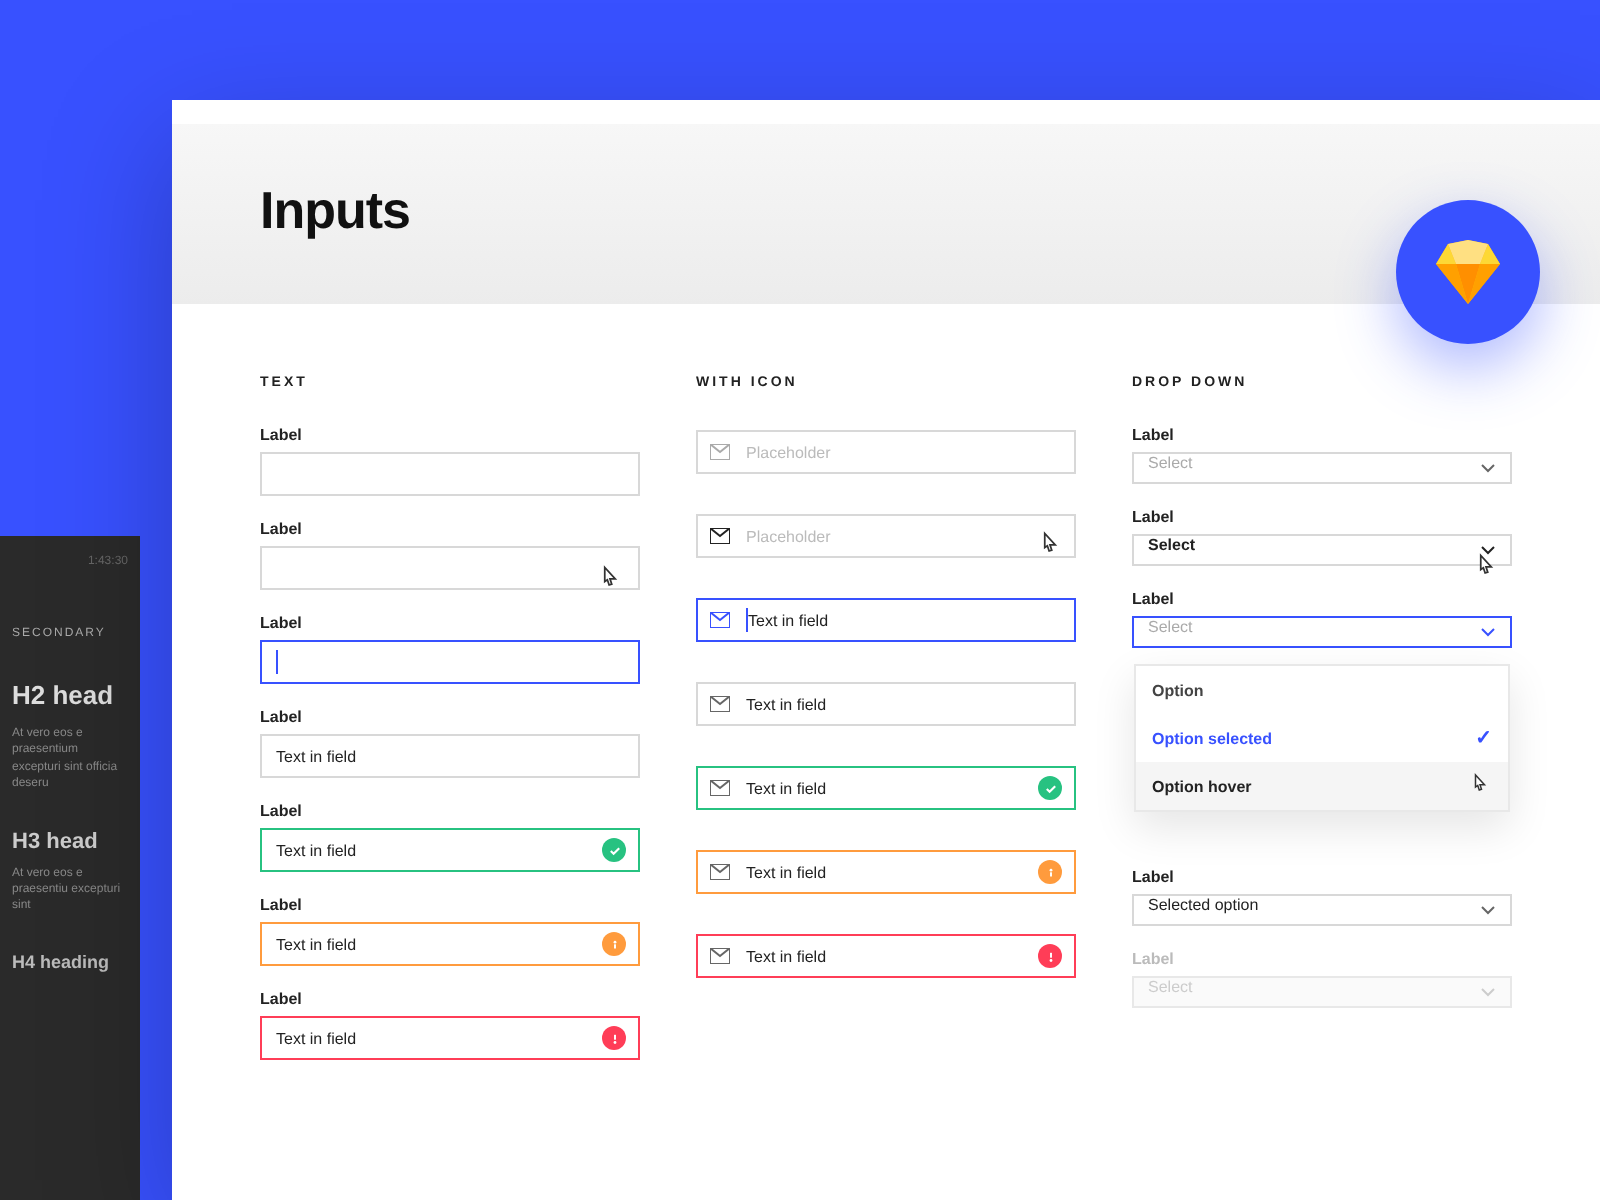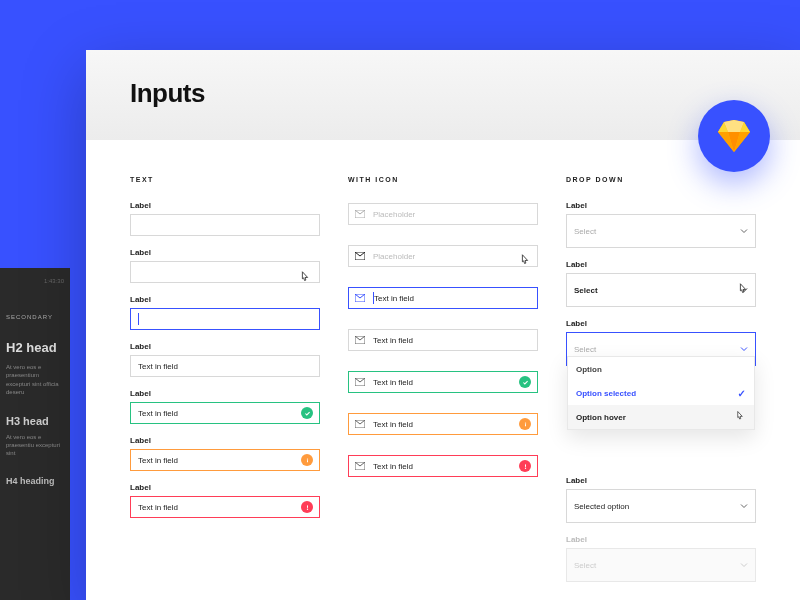--- a/index.html
+++ b/index.html
@@ -36,20 +36,21 @@
   top: 50px;
   width: 714px;
   height: 550px;
   background: #fff;
   box-shadow: 0 20px 60px rgba(0,0,0,0.25);
 }
 .card-header {
   height: 90px;
   background: linear-gradient(#f7f7f7, #ececec);
   padding: 28px 44px;
+  margin-top: 12px;
 }
 .card-header h1 { font-size: 26px; font-weight: 800; color: #111; letter-spacing: -0.5px; }
 
 .content {
   padding: 36px 44px 20px;
   display: flex;
   gap: 28px;
 }
 .col { flex: 1; min-width: 0; }
 .col-title {
@@ -121,28 +122,27 @@
   position: absolute;
   width: 14px;
   height: 16px;
   pointer-events: none;
   z-index: 5;
 }
 
 .select {
   position: relative;
   width: 100%;
-  height: 34px;
+  height: 16px;
   border: 1px solid #d8d8d8;
   background: #fff;
   font-size: 8px;
   color: #aaa;
   padding: 0 22px 0 7px;
   display: flex;
-  align-items: center;
 }
 .select.filled { color: #222; }
 .select.focus { border-color: #3851ff; }
 .select.disabled { background: #fafafa; color: #ccc; border-color: #e8e8e8; }
 .select .caret-icon {
   position: absolute;
   right: 7px;
   top: 50%;
   transform: translateY(-50%);
   display: flex;

